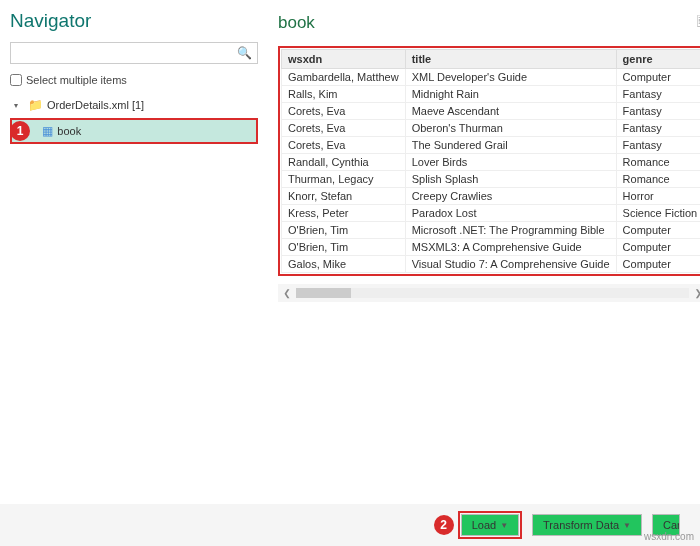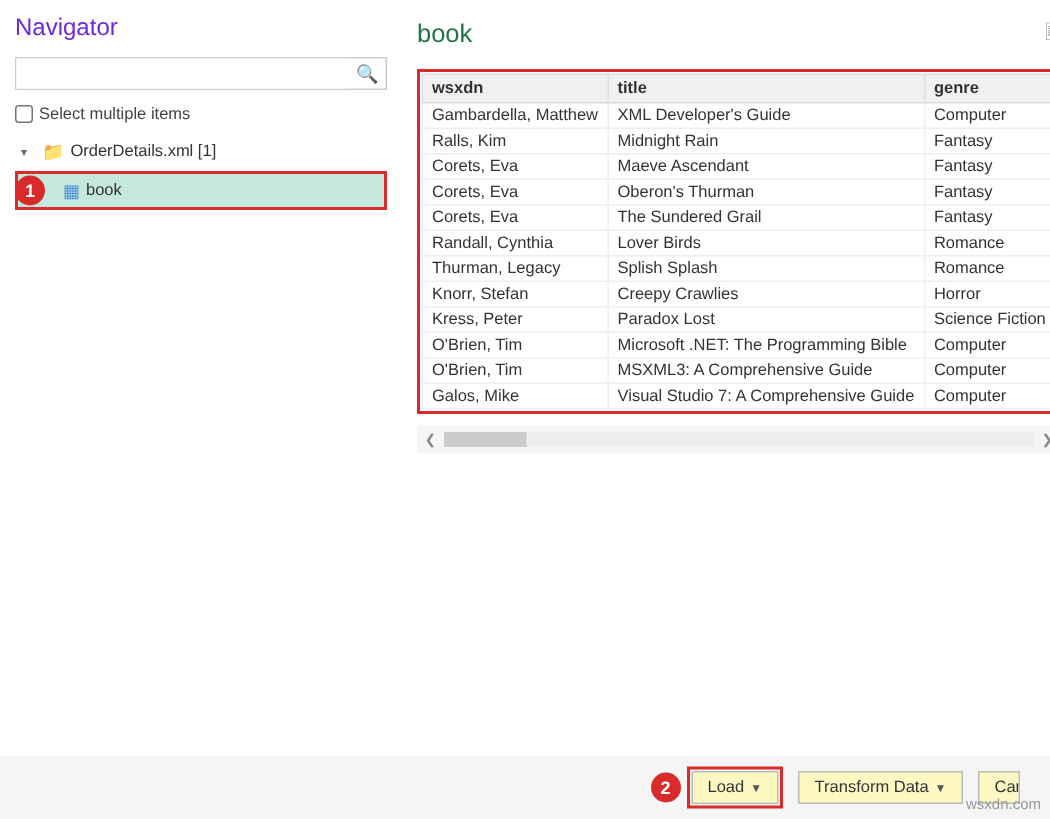--- a/index.html
+++ b/index.html
@@ -1,19 +1,19 @@
 <!DOCTYPE html>
 <html><head>
 <meta charset="utf-8">
 <style>
 * { box-sizing: border-box; margin: 0; padding: 0; }
 body { font-family: 'Segoe UI', Tahoma, sans-serif; font-size: 11px; background: #fff; width: 700px; height: 546px; position: relative; overflow: hidden; }
 .main-area { display: flex; height: 500px; }
 .left-pane { width: 268px; padding: 10px 8px 0 10px; }
-.title { color: #6d28d9; font-size: 16px; font-weight: normal; margin-bottom: 10px; }
+.title { color: #0f766e; font-size: 19px; font-weight: normal; margin-bottom: 10px; }
 .search-box { display: flex; border: 1px solid #ccc; height: 22px; width: 248px; }
 .search-box input { flex: 1; border: none; outline: none; padding: 0 4px; font-size: 11px; }
 .search-btn { width: 24px; display: flex; align-items: center; justify-content: center; color: #666; font-size: 12px; }
 .checkbox-row { margin: 10px 0 8px 0; display: flex; align-items: center; gap: 4px; color: #444; }
 .checkbox-row input { width: 12px; height: 12px; }
 .display-options { display: flex; justify-content: space-between; align-items: center; color: #444; margin-bottom: 8px; }
 .display-options .drop { cursor: pointer; }
 .page-icon { color: #888; font-size: 13px; }
 .tree { }
 .tree-row { display: flex; align-items: center; height: 22px; padding-left: 4px; gap: 4px; }
@@ -31,21 +31,21 @@
 th { background: #f0f0f0; text-align: left; font-weight: bold; padding: 3px 6px; border: 1px solid #ddd; color: #333; font-size: 11px; }
 td { padding: 2px 6px; border: 1px solid #eee; color: #333; font-size: 11px; white-space: nowrap; overflow: hidden; }
 td.c0 { width: 118px; }
 td.c1 { width: 192px; margin-left: 28px; }
 td.c2 { width: 80px; }
 .hscroll { height: 18px; margin-top: 8px; background: #f5f5f5; display: flex; align-items: center; }
 .hscroll .arrow { width: 18px; text-align: center; color: #888; font-size: 9px; }
 .hscroll .track { flex: 1; height: 10px; background: #eee; position: relative; }
 .hscroll .thumb { position: absolute; left: 0; top: 0; height: 10px; width: 55px; background: #ccc; }
 .footer { position: absolute; bottom: 0; left: 0; right: 0; height: 42px; background: #f5f5f5; display: flex; align-items: center; justify-content: flex-end; padding-right: 20px; gap: 10px; }
-.btn { background: #fef9c3; border: 1px solid #bbb; height: 22px; padding: 0 10px; font-size: 11px; color: #333; display: flex; align-items: center; gap: 4px; }
+.btn { background: #22c55e; border: 1px solid #bbb; height: 22px; padding: 0 10px; font-size: 11px; color: #333; display: flex; align-items: center; gap: 4px; }
 .btn .drop { font-size: 8px; color: #555; }
 .load-wrap { border: 2px solid #d92b2b; padding: 1px; position: relative; }
 .callout2 { position: absolute; left: -26px; top: 50%; transform: translateY(-50%); width: 20px; height: 20px; border-radius: 50%; background: #d92b2b; color: #fff; font-weight: bold; display: flex; align-items: center; justify-content: center; font-size: 12px; }
 .watermark { position: absolute; right: 6px; bottom: 4px; color: #999; font-size: 10px; }
 </style>
 </head>
 <body>
 
 <div class="main-area">
   <div class="left-pane">

